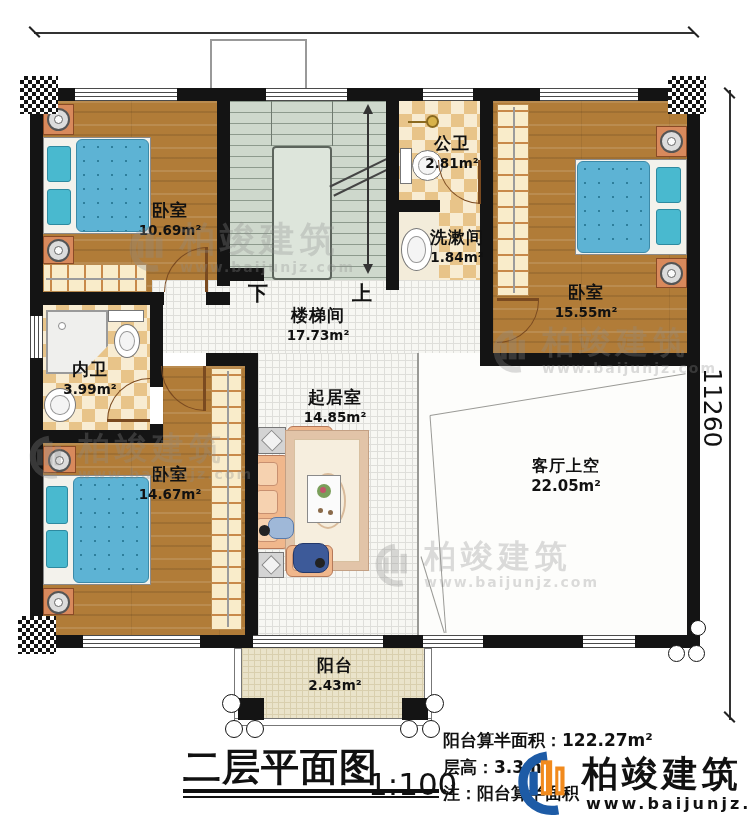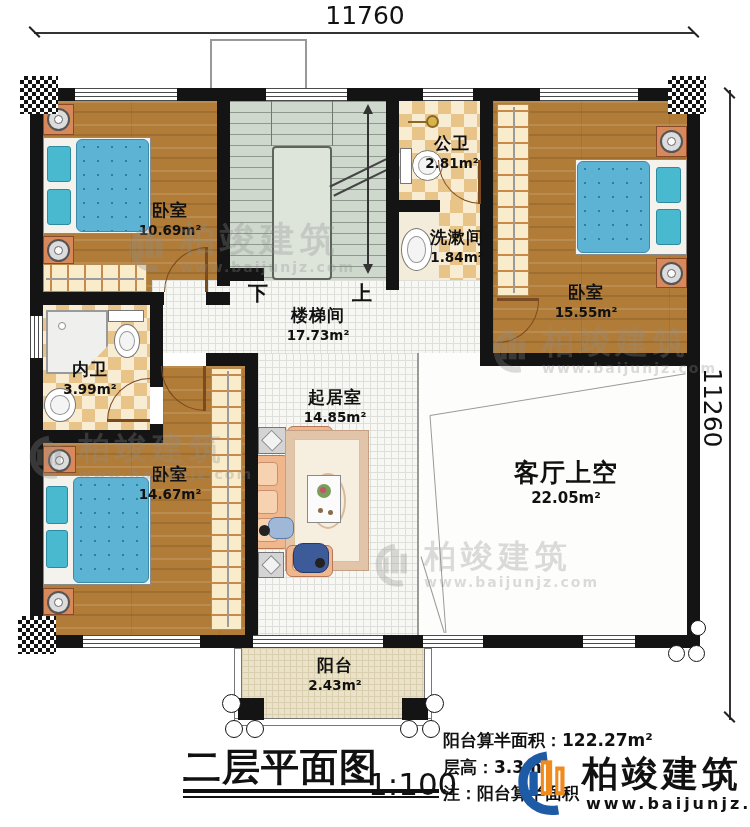--- a/index.html
+++ b/index.html
@@ -75,21 +75,20 @@
 </head>
 <body>
 
 <div id="plan">
 
   <div class="abs" style="left:210px;top:39px;width:97px;height:52px;background:#fff;border:2px solid #999;border-bottom:none;"></div>
 
   <div class="dimline" style="left:34px;top:32px;width:660px;height:1.5px;"></div>
   <div class="tick" style="left:27px;top:31px;"></div>
   <div class="tick" style="left:686px;top:31px;"></div>
-  <div class="dimtext" style="left:320px;top:1px;width:90px;text-align:center;">11760</div>
 
   <div class="dimline" style="left:729px;top:90px;width:1.5px;height:630px;"></div>
   <div class="tick" style="left:722px;top:92px;"></div>
   <div class="tick" style="left:722px;top:716px;"></div>
   <div class="dimtext" style="left:727px;top:368px;transform:rotate(90deg);transform-origin:left top;">11260</div>
 
   <div class="wood" style="left:43px;top:101px;width:174px;height:191px;"></div>
   <div class="stairf" style="left:230px;top:101px;width:156px;height:179px;"></div>
   <div class="checker" style="left:399px;top:101px;width:88px;height:99px;"></div>
   <div class="checker" style="left:437px;top:200px;width:50px;height:88px;"></div>
@@ -317,21 +316,21 @@
   </div>
   <div class="rlabel" style="left:170px;top:463px;">
     <div class="rname">卧室</div>
     <div class="rarea">14.67m²</div>
   </div>
   <div class="rlabel" style="left:335px;top:386px;">
     <div class="rname">起居室</div>
     <div class="rarea">14.85m²</div>
   </div>
   <div class="rlabel" style="left:566px;top:456px;">
-    <div class="rname" style="font-size:25px;">客厅上空</div>
+    <div class="rname" style="font-size:16px;">客厅上空</div>
     <div class="rarea" style="font-size:15px;">22.05m²</div>
   </div>
   <div class="rlabel" style="left:335px;top:654px;">
     <div class="rname">阳台</div>
     <div class="rarea">2.43m²</div>
   </div>
   <div class="stairlab" style="left:248px;top:280px;">下</div>
   <div class="stairlab" style="left:352px;top:280px;">上</div>
 
   <div class="wm" style="left:128px;top:222px;">

